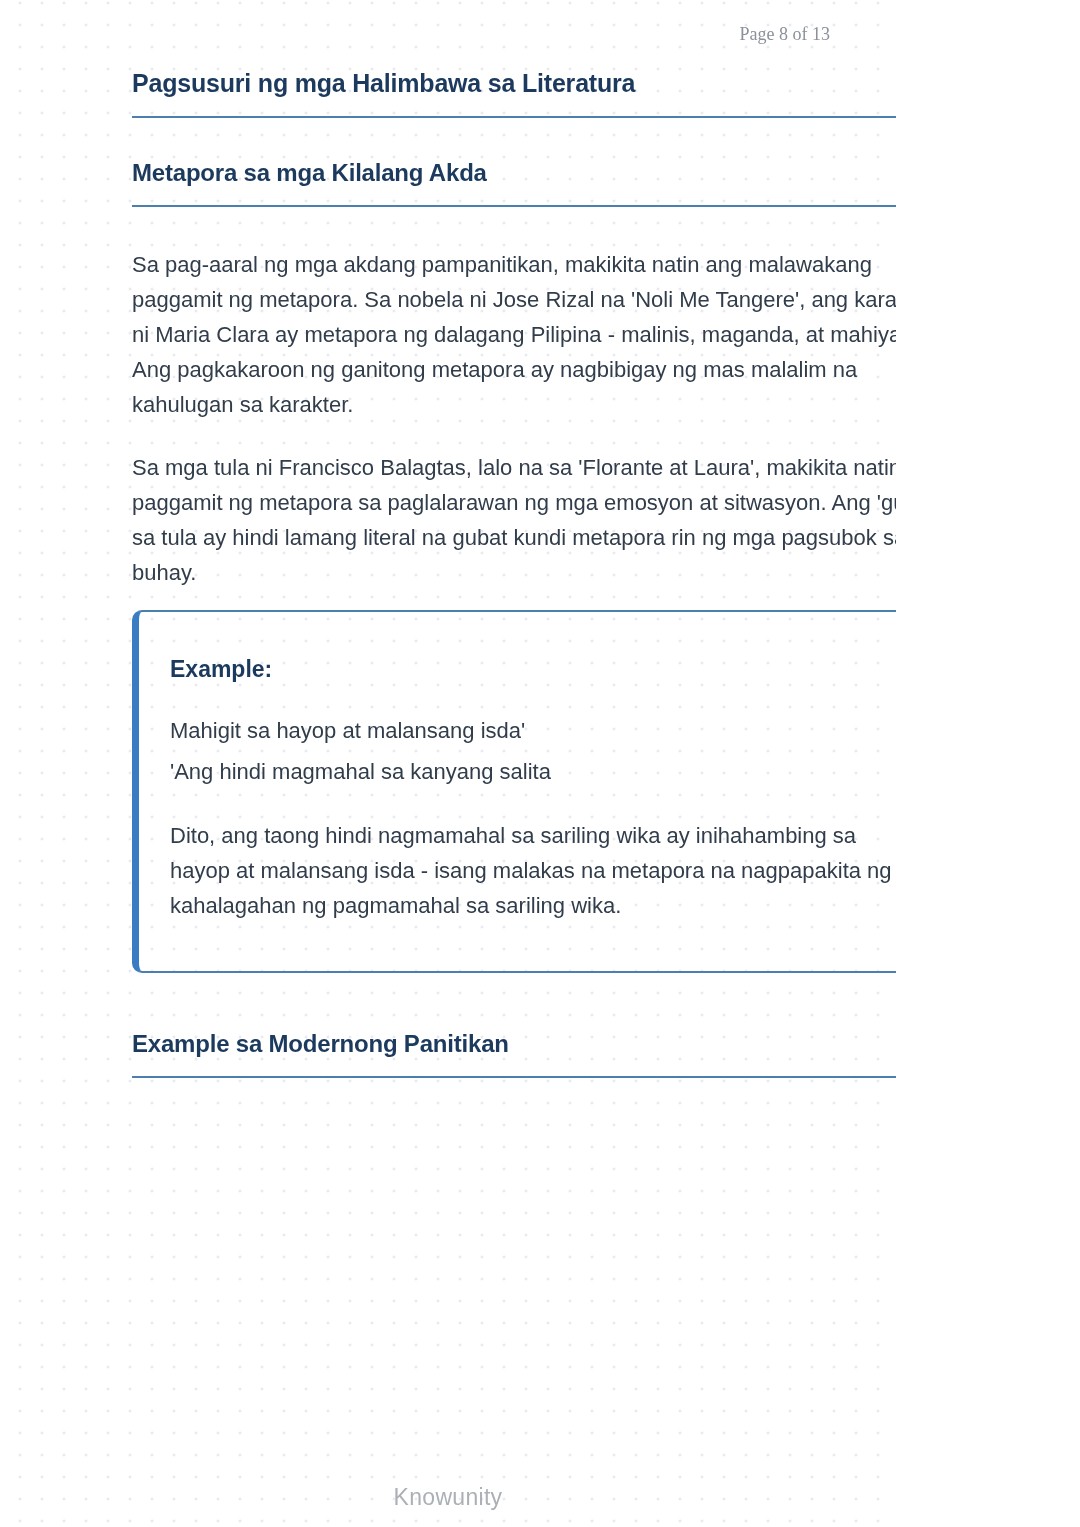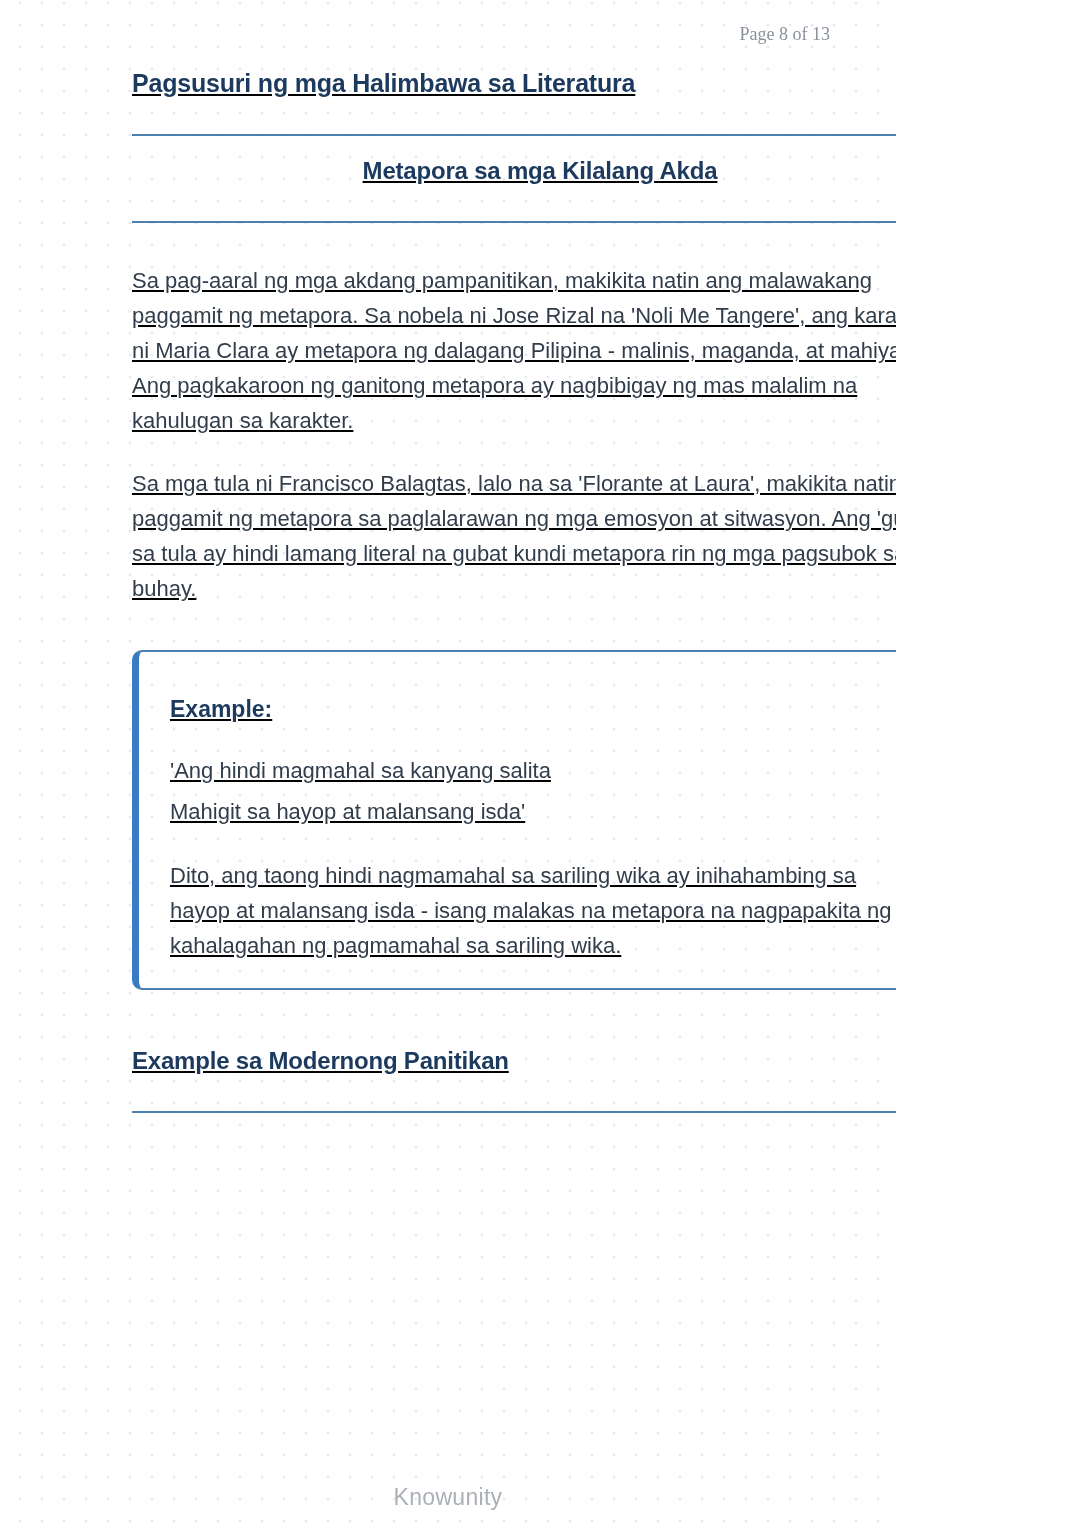--- a/index.html
+++ b/index.html
@@ -7,62 +7,61 @@
     position: relative;
     width: 896px;
     height: 1527px;
     background-color: #ffffff;
     background-image: radial-gradient(circle, #e9eaf0 1.3px, transparent 1.7px);
     background-size: 22px 22px;
     background-position: 9px 14px;
     font-family: "Liberation Sans", sans-serif;
     overflow: hidden;
     box-sizing: border-box;
-    text-decoration: underline;
   }
   .page-number {
     position: absolute;
     top: 24px;
     right: 66px;
     font-family: "Liberation Serif", serif;
     font-size: 18px;
     color: #8b919b;
   }
   .content {
     width: 816px;
     margin-left: 132px;
   }
   .heading {
     margin: 0;
     color: #1c3a5e;
     font-weight: 700;
     letter-spacing: -0.2px;
-    padding-bottom: 35px;
+    padding-bottom: 17px;
     border-bottom: 2px solid #4a7fae;
     line-height: 1.25;
   }
   h1.heading { font-size: 25px; margin-top: 68px; }
   h2.heading { font-size: 24px; }
-  .h2-metapora { margin-top: 20px; text-align: center; }
+  .h2-metapora { margin-top: 40px; }
   .h2-tayutay { margin-top: 56px; }
   p.body-text {
     margin: 40px 0 0 0;
     font-size: 22px;
     line-height: 35px;
     color: #313d4b;
   }
   p.body-text.follow { margin-top: 28px; }
   .example-box {
     display: block;
-    margin-top: 44px;
+    margin-top: 20px;
     box-sizing: border-box;
     border: 2px solid #4a7fae;
     border-left: 7px solid #3a7cc4;
     border-radius: 10px;
-    padding: 44px 40px 25px 31px;
+    padding: 44px 40px 48px 31px;
   }
   .example-title {
     color: #1c3a5e;
     font-weight: 700;
     font-size: 23px;
     line-height: 1.2;
   }
   .poem {
     margin-top: 26px;
     font-size: 22px;
@@ -94,22 +93,22 @@
 
     <h2 class="heading h2-metapora">Metapora sa mga Kilalang Akda</h2>
 
     <p class="body-text">Sa pag-aaral ng mga akdang pampanitikan, makikita natin ang malawakang paggamit ng metapora. Sa nobela ni Jose Rizal na 'Noli Me Tangere', ang karakter ni Maria Clara ay metapora ng dalagang Pilipina - malinis, maganda, at mahiyain. Ang pagkakaroon ng ganitong metapora ay nagbibigay ng mas malalim na kahulugan sa karakter.</p>
 
     <p class="body-text follow">Sa mga tula ni Francisco Balagtas, lalo na sa 'Florante at Laura', makikita natin ang paggamit ng metapora sa paglalarawan ng mga emosyon at sitwasyon. Ang 'gubat' sa tula ay hindi lamang literal na gubat kundi metapora rin ng mga pagsubok sa buhay.</p>
 
     <aside class="example-box">
       <div class="example-title">Example:</div>
       <div class="poem">
+        <div>Mahigit sa hayop at malansang isda'</div>
         <div>'Ang hindi magmahal sa kanyang salita</div>
-        <div>Mahigit sa hayop at malansang isda'</div>
       </div>
       <p class="body-text">Dito, ang taong hindi nagmamahal sa sariling wika ay inihahambing sa hayop at malansang isda - isang malakas na metapora na nagpapakita ng kahalagahan ng pagmamahal sa sariling wika.</p>
     </aside>
 
     <h2 class="heading h2-tayutay">Example sa Modernong Panitikan</h2>
 
 
   </main>
 
   <footer class="footer">Knowunity</footer>

